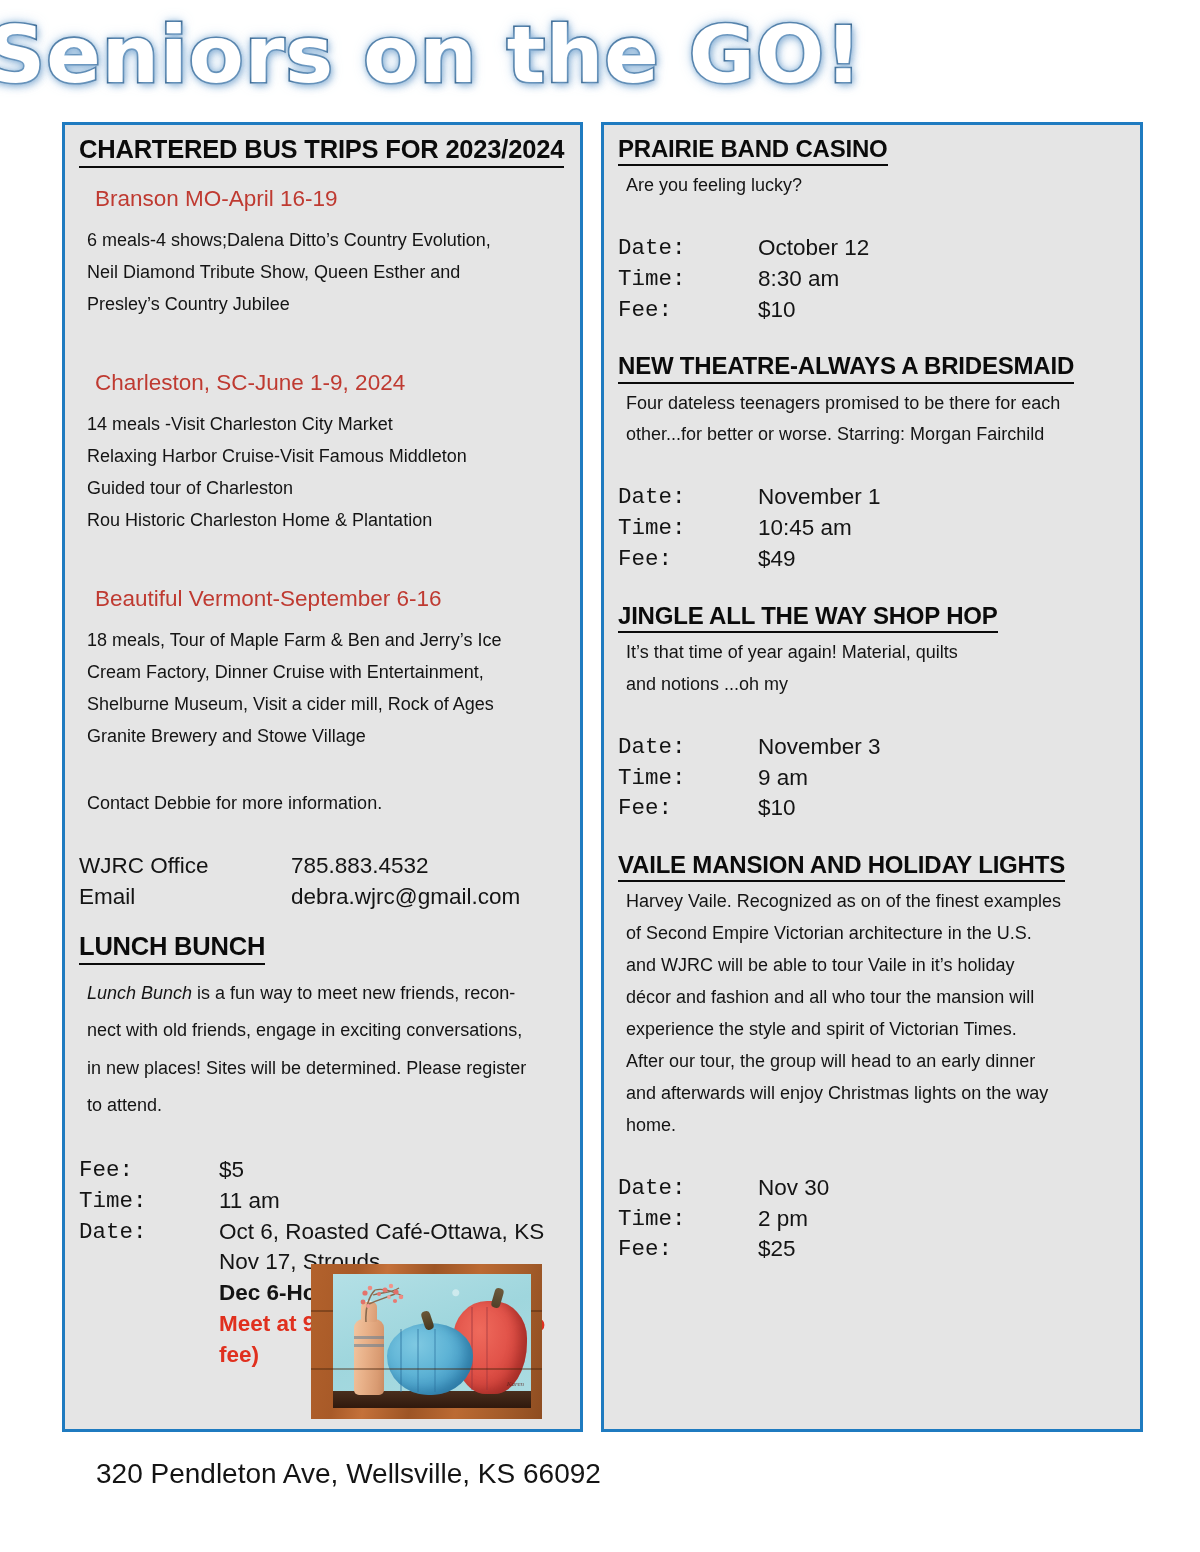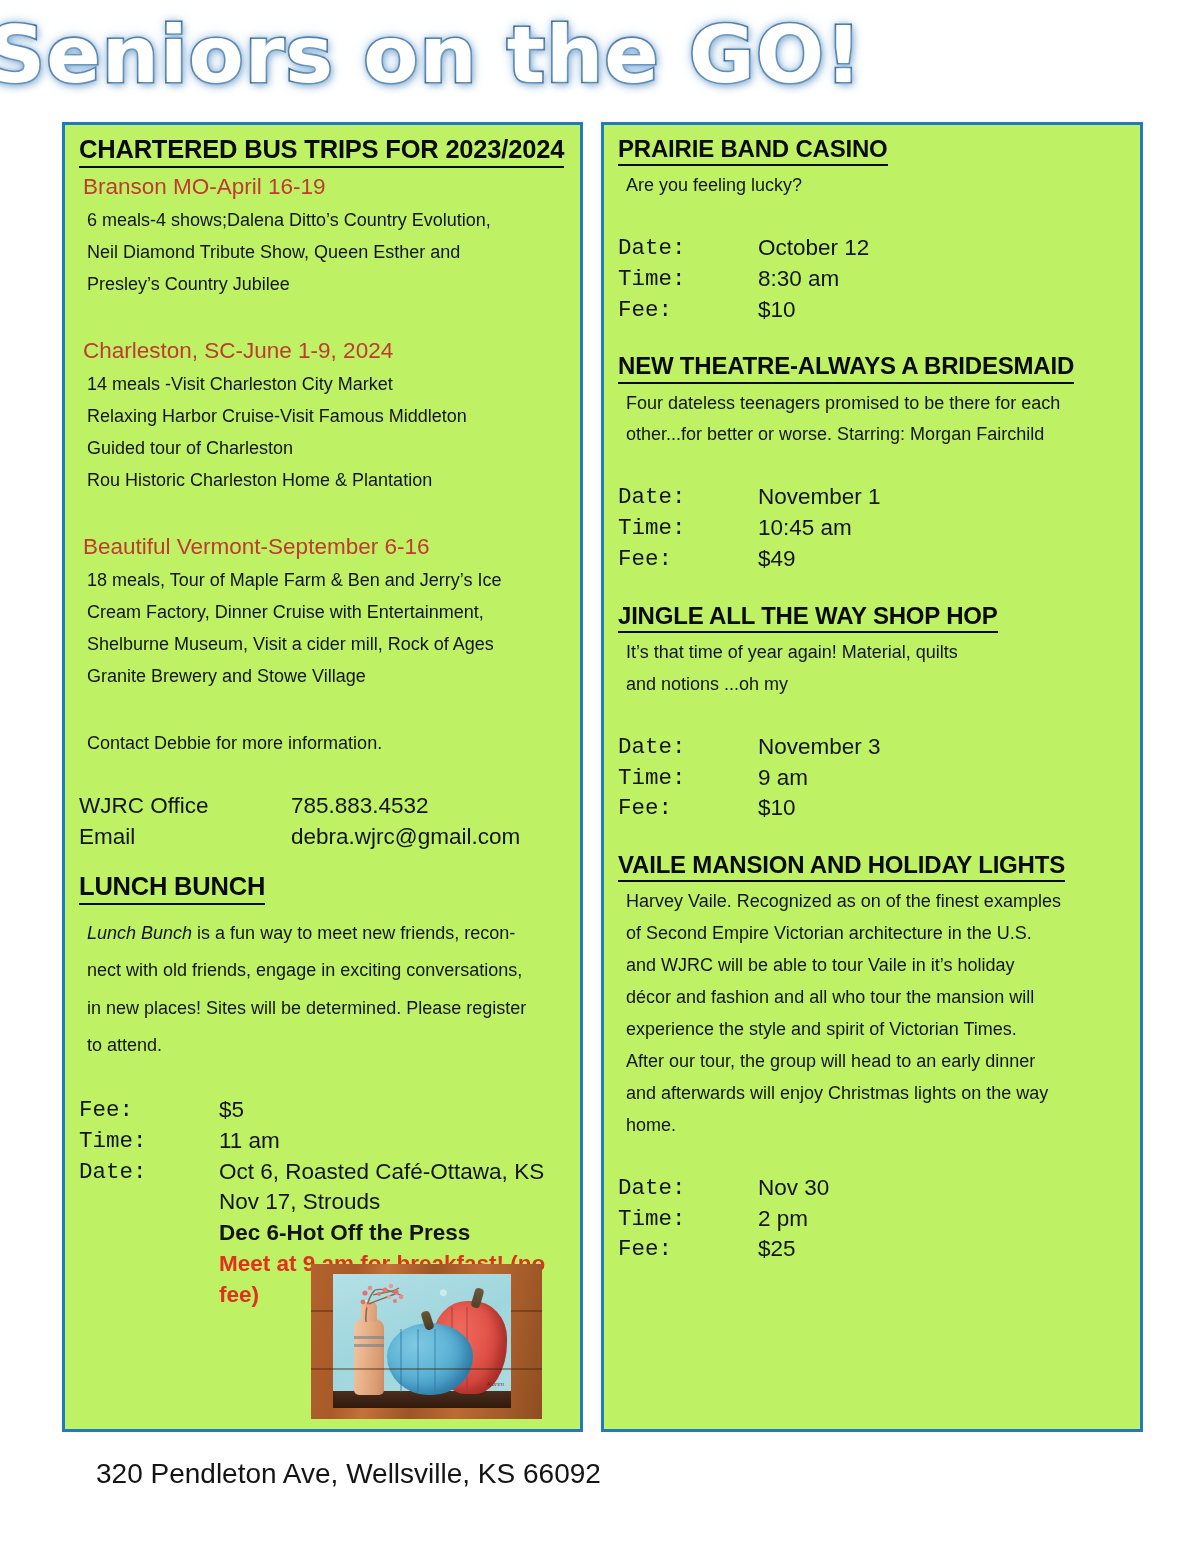--- a/index.html
+++ b/index.html
@@ -39,21 +39,21 @@
        0 0 13px rgba(150,190,225,0.75),
        3px 4px 7px rgba(120,160,200,0.55);
     transform: scaleX(1.03);
   }
 
   
   .col {
     position: absolute;
     top: 122px;
     border: 3px solid #1f7bc0;
-    background: #bef264;
+    background: #e5e5e5;
     box-sizing: border-box;
     padding: 10px 13px 8px 14px;
     height: 1310px;
     overflow: hidden;
   }
   .col-left  { left: 62px;  width: 521px; }
   .col-right { left: 601px; width: 542px; }
 
   
   .sec-head {
@@ -69,21 +69,21 @@
     display: inline-block;
     border-bottom: 2.4px solid #0b0b0b;
     padding-bottom: 1px;
   }
   .sec-head.sm { font-size: 24px; }
 
   .trip-head {
     font-size: 22.5px;
     line-height: 1.3;
     color: #bf3a31;
-    margin: 4px;
+    margin: 16px;
   }
 
   .body-line {
     font-size: 18px;
     line-height: 1.33;
     color: #141414;
     margin: 8px;
   }
   .body-line.loose { line-height: 1.62; }
   .body-line i { font-style: italic; }
@@ -128,21 +128,21 @@
     position: absolute;
     left: 0; right: 0;
     height: 2px;
     background: rgba(70,35,12,0.42);
   }
   .art-frame::before { top: 46px; }
   .art-frame::after  { top: 104px; }
   .art-canvas {
     position: absolute;
     left: 22px; top: 10px;
-    width: 178px; height: 134px;
+    width: 198px; height: 134px;
     background:
       radial-gradient(circle at 18% 22%, rgba(255,255,255,0.55) 0 3px, rgba(0,0,0,0) 4px),
       radial-gradient(circle at 62% 14%, rgba(255,255,255,0.45) 0 3px, rgba(0,0,0,0) 4px),
       radial-gradient(circle at 83% 38%, rgba(255,255,255,0.40) 0 3px, rgba(0,0,0,0) 4px),
       radial-gradient(circle at 40% 55%, rgba(255,255,255,0.35) 0 3px, rgba(0,0,0,0) 4px),
       linear-gradient(160deg, #b4e0e6 0%, #9fd6dd 45%, #addce2 100%);
     overflow: hidden;
   }
   .art-table {
     position: absolute;

